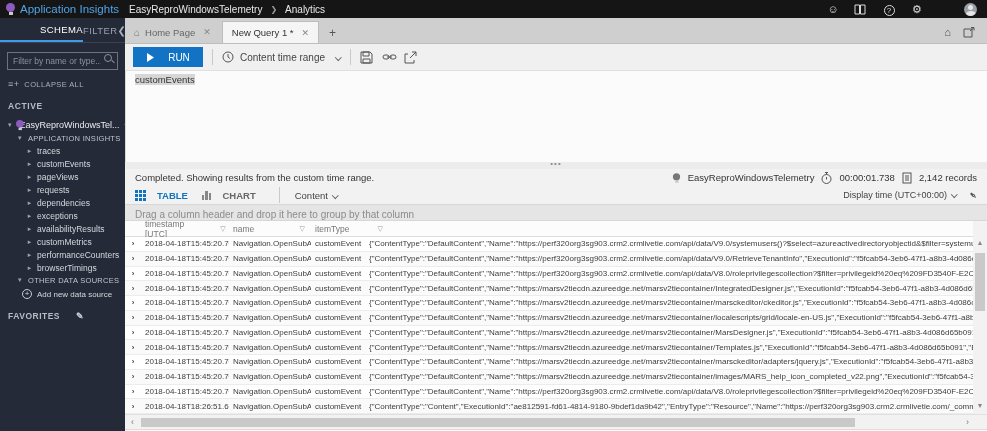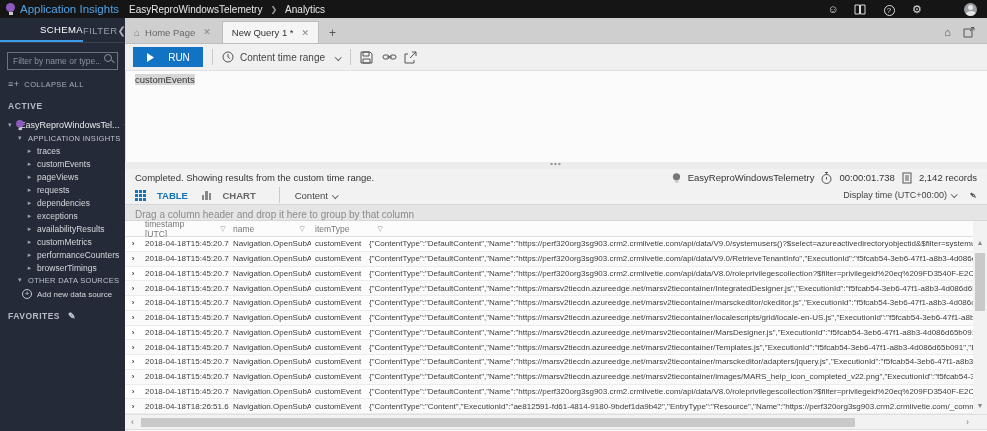--- a/index.html
+++ b/index.html
@@ -40,21 +40,21 @@
   .tree { margin-top:6px; font-size:8.5px; }
   .tree-row { display:flex; align-items:center; gap:4px; padding:1.5px 4px 1.5px 8px; cursor:pointer; white-space:nowrap; }
   .tree-row .caret { width:8px; font-size:7px; color:#9aa2ad; text-align:center; }
   .app-node { font-size:9px; color:#e8eaee; }
   .app-node .star { margin-left:auto; color:#b7bdc6; font-size:9px; }
   .group-row { padding-left:16px; font-size:7.5px; color:#c0c5cd; letter-spacing:.3px; }
   .leaf { padding-left:26px; color:#d4d8de; }
   .leaf .caret { width:7px; }
   .add-source { display:flex; align-items:center; gap:5px; padding:3px 4px 2px 22px; font-size:8px; color:#d4d8de; cursor:pointer; }
   .plus-circ { display:inline-flex; width:10px; height:10px; border:1px solid #c6ccd4; border-radius:50%; align-items:center; justify-content:center; font-size:8px; line-height:1; }
-  .fav-row { display:flex; align-items:center; gap:8px; margin:10px 0 0 8px; font-size:8.5px; font-weight:bold; letter-spacing:.5px; color:#b7bdc6; }
+  .fav-row { display:flex; align-items:center; gap:16px; margin:10px 0 0 8px; font-size:8.5px; font-weight:bold; letter-spacing:.5px; color:#b7bdc6; }
   .pencil { font-size:9px; color:#c6ccd4; cursor:pointer; }
 
   
   .main { position:absolute; left:125px; top:18px; width:862px; height:413px; background:#f2f2f2; }
 
   .qtabs { position:absolute; left:0; top:0; width:862px; height:26px; background:#cfcfcf; display:flex; align-items:flex-end; border-bottom:1px solid #bdbdbd; }
   .qtab { display:flex; align-items:center; gap:5px; height:22px; padding:0 9px; font-size:9.5px; color:#666; cursor:pointer; }
   .qtab .home-ico { font-size:10px; color:#777; }
   .qtab .x { font-size:9px; color:#888; margin-left:3px; cursor:pointer; }
   .qtab.active { background:#f5f5f5; color:#333; border:1px solid #bdbdbd; border-bottom:none; margin-left:2px; }

